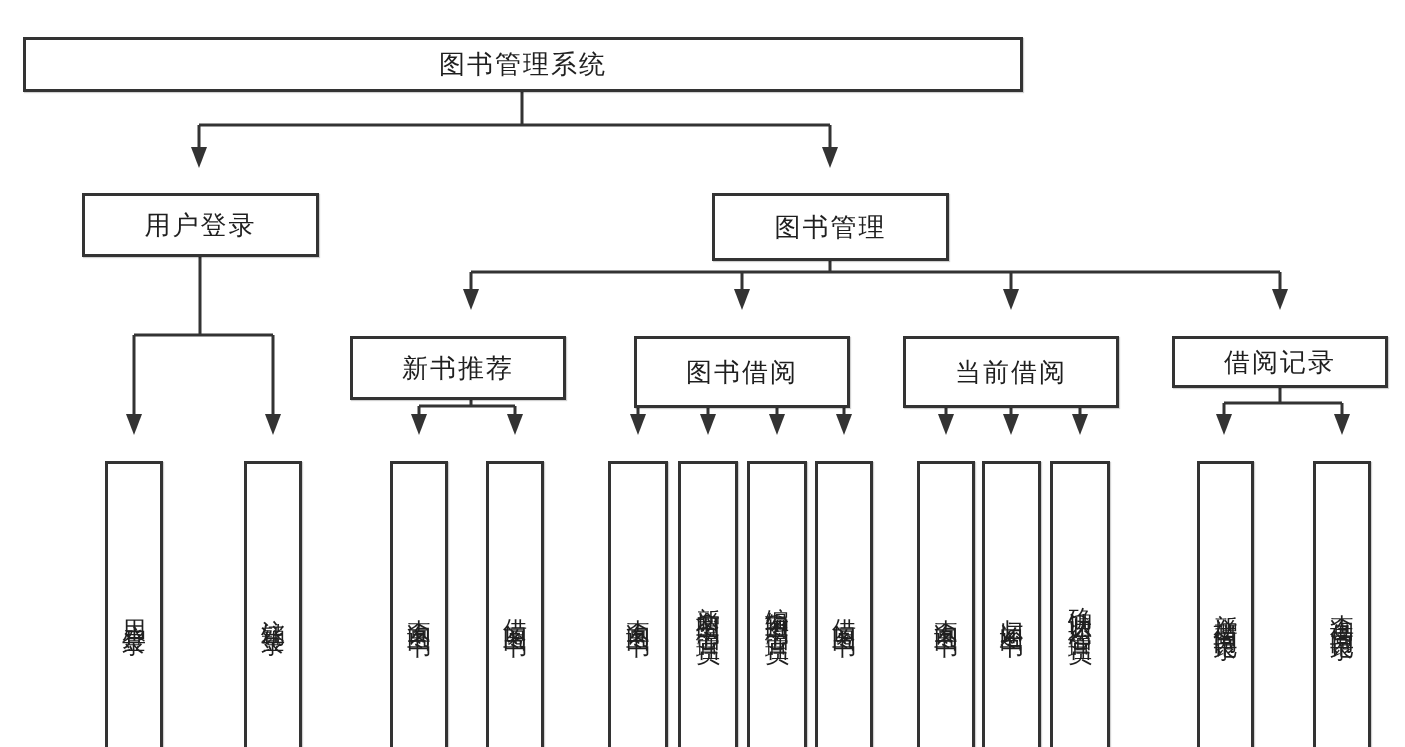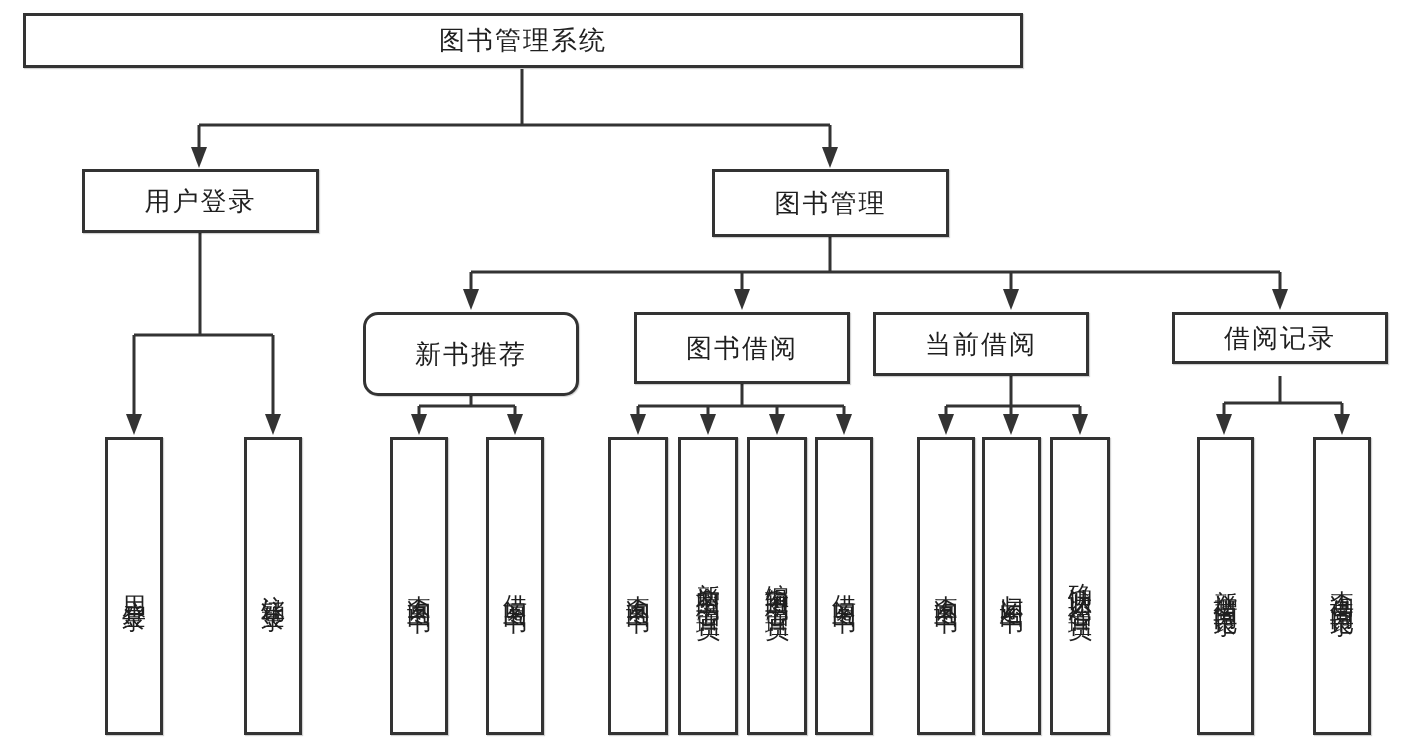--- a/index.html
+++ b/index.html
@@ -25,20 +25,21 @@
   .node {
     position: absolute;
     background: #ffffff;
     border: 3px solid #333333;
     box-sizing: border-box;
     display: flex;
     align-items: center;
     justify-content: center;
     color: #1f1f1f;
     box-shadow: 1px 1px 1px rgba(0,0,0,0.18);
+    margin-top: 24px;
   }
   .node-h {
     font-size: 26px;
     letter-spacing: 2px;
     white-space: nowrap;
   }
   .node-v {
     writing-mode: vertical-lr;
     font-size: 24px;
     letter-spacing: 5px;
@@ -91,23 +92,23 @@
       <polygon points="1216,414 1232,414 1224,435"></polygon>
       <polygon points="1334,414 1350,414 1342,435"></polygon>
     </g>
   </svg>
 
   <div class="node node-h" style="left:23px; top:13px; width:1000px; height:55px;">图书管理系统</div>
 
   <div class="node node-h" style="left:82px; top:169px; width:237px; height:64px;">用户登录</div>
   <div class="node node-h" style="left:712px; top:169px; width:237px; height:68px;">图书管理</div>
 
-  <div class="node node-h" style="left:363px; top:312px; width:216px; height:84px;border-radius:15px;">新书推荐</div>
+  <div class="node node-h" style="left:350px; top:312px; width:216px; height:64px;">新书推荐</div>
   <div class="node node-h" style="left:634px; top:312px; width:216px; height:72px;">图书借阅</div>
-  <div class="node node-h" style="left:873px; top:312px; width:216px; height:64px;">当前借阅</div>
+  <div class="node node-h" style="left:903px; top:312px; width:216px; height:72px;">当前借阅</div>
   <div class="node node-h" style="left:1172px; top:312px; width:216px; height:52px;">借阅记录</div>
 
   <div class="node node-v" style="left:105px; top:437px; width:58px; height:298px;">用户登录</div>
   <div class="node node-v" style="left:244px; top:437px; width:58px; height:298px;">注销登录</div>
 
   <div class="node node-v" style="left:390px; top:437px; width:58px; height:298px;">查询图书</div>
   <div class="node node-v" style="left:486px; top:437px; width:58px; height:298px;">借阅图书</div>
 
   <div class="node node-v" style="left:608px; top:437px; width:60px; height:298px;">查询图书</div>
   <div class="node node-v" style="left:678px; top:437px; width:60px; height:298px;">新增图书（管理员）</div>

